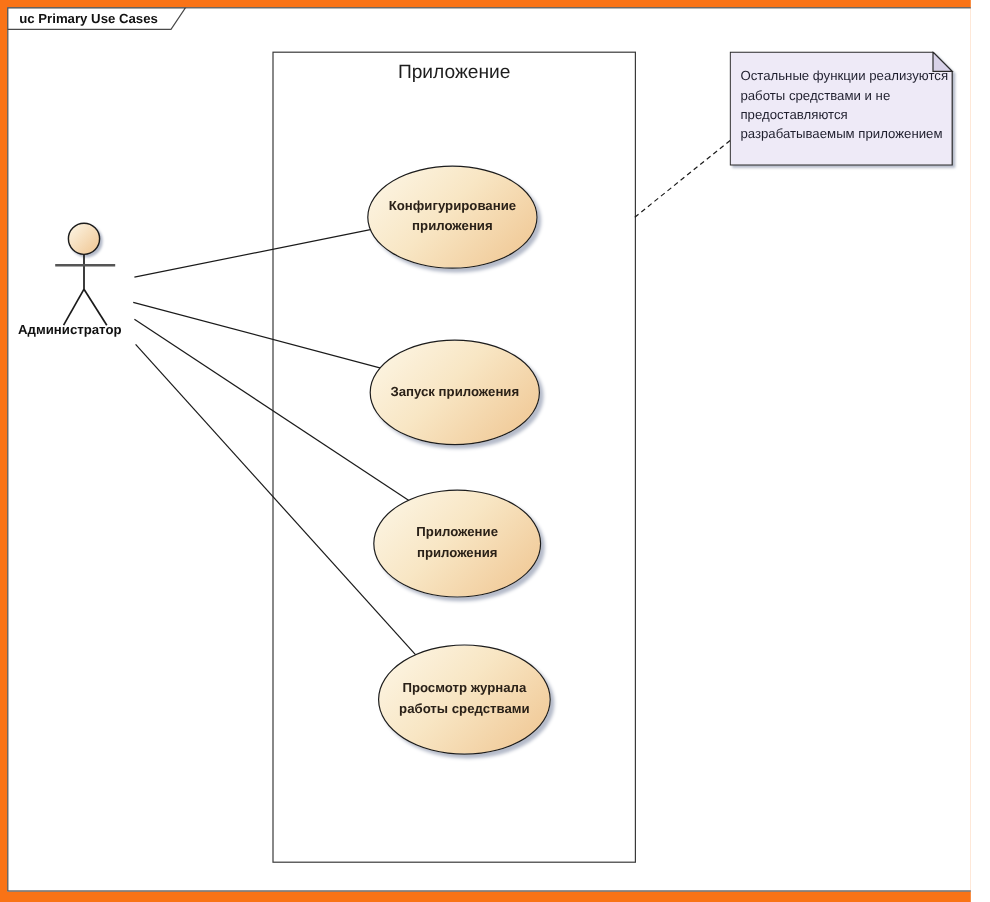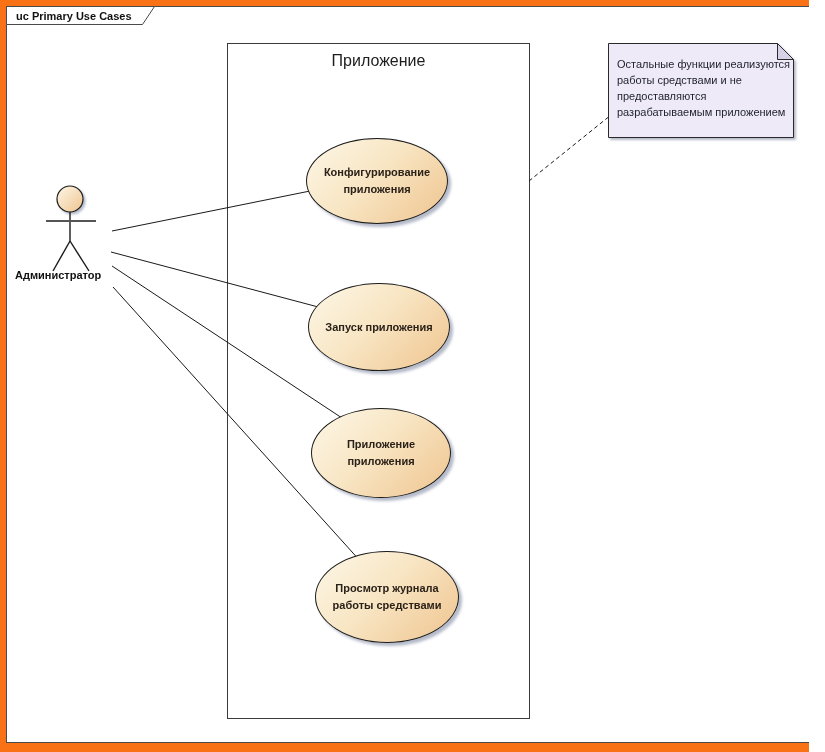--- a/index.html
+++ b/index.html
@@ -121,21 +121,21 @@
     </div>
   </div>
 
   <div class="usecase" style="left:311px;top:408px;width:138px;height:88px;">
     <div class="uc-label">
       <span class="uc-line">Приложение</span>
       <span class="uc-line">приложения</span>
     </div>
   </div>
 
-  <div class="usecase" style="left:315px;top:551px;width:142px;height:90px;">
+  <div class="usecase" style="left:315px;top:537px;width:142px;height:90px;">
     <div class="uc-label">
       <span class="uc-line">Просмотр журнала</span>
       <span class="uc-line">работы средствами</span>
     </div>
   </div>
 
   <div class="note">
     <svg class="note-shape" width="187" height="96" viewBox="0 0 187 96">
       <path class="note-body" d="M0.5,0.5 L169.5,0.5 L185.5,16.5 L185.5,94.5 L0.5,94.5 Z"></path>
       <path class="note-fold" d="M169.5,0.5 L169.5,16.5 L185.5,16.5 Z"></path>

